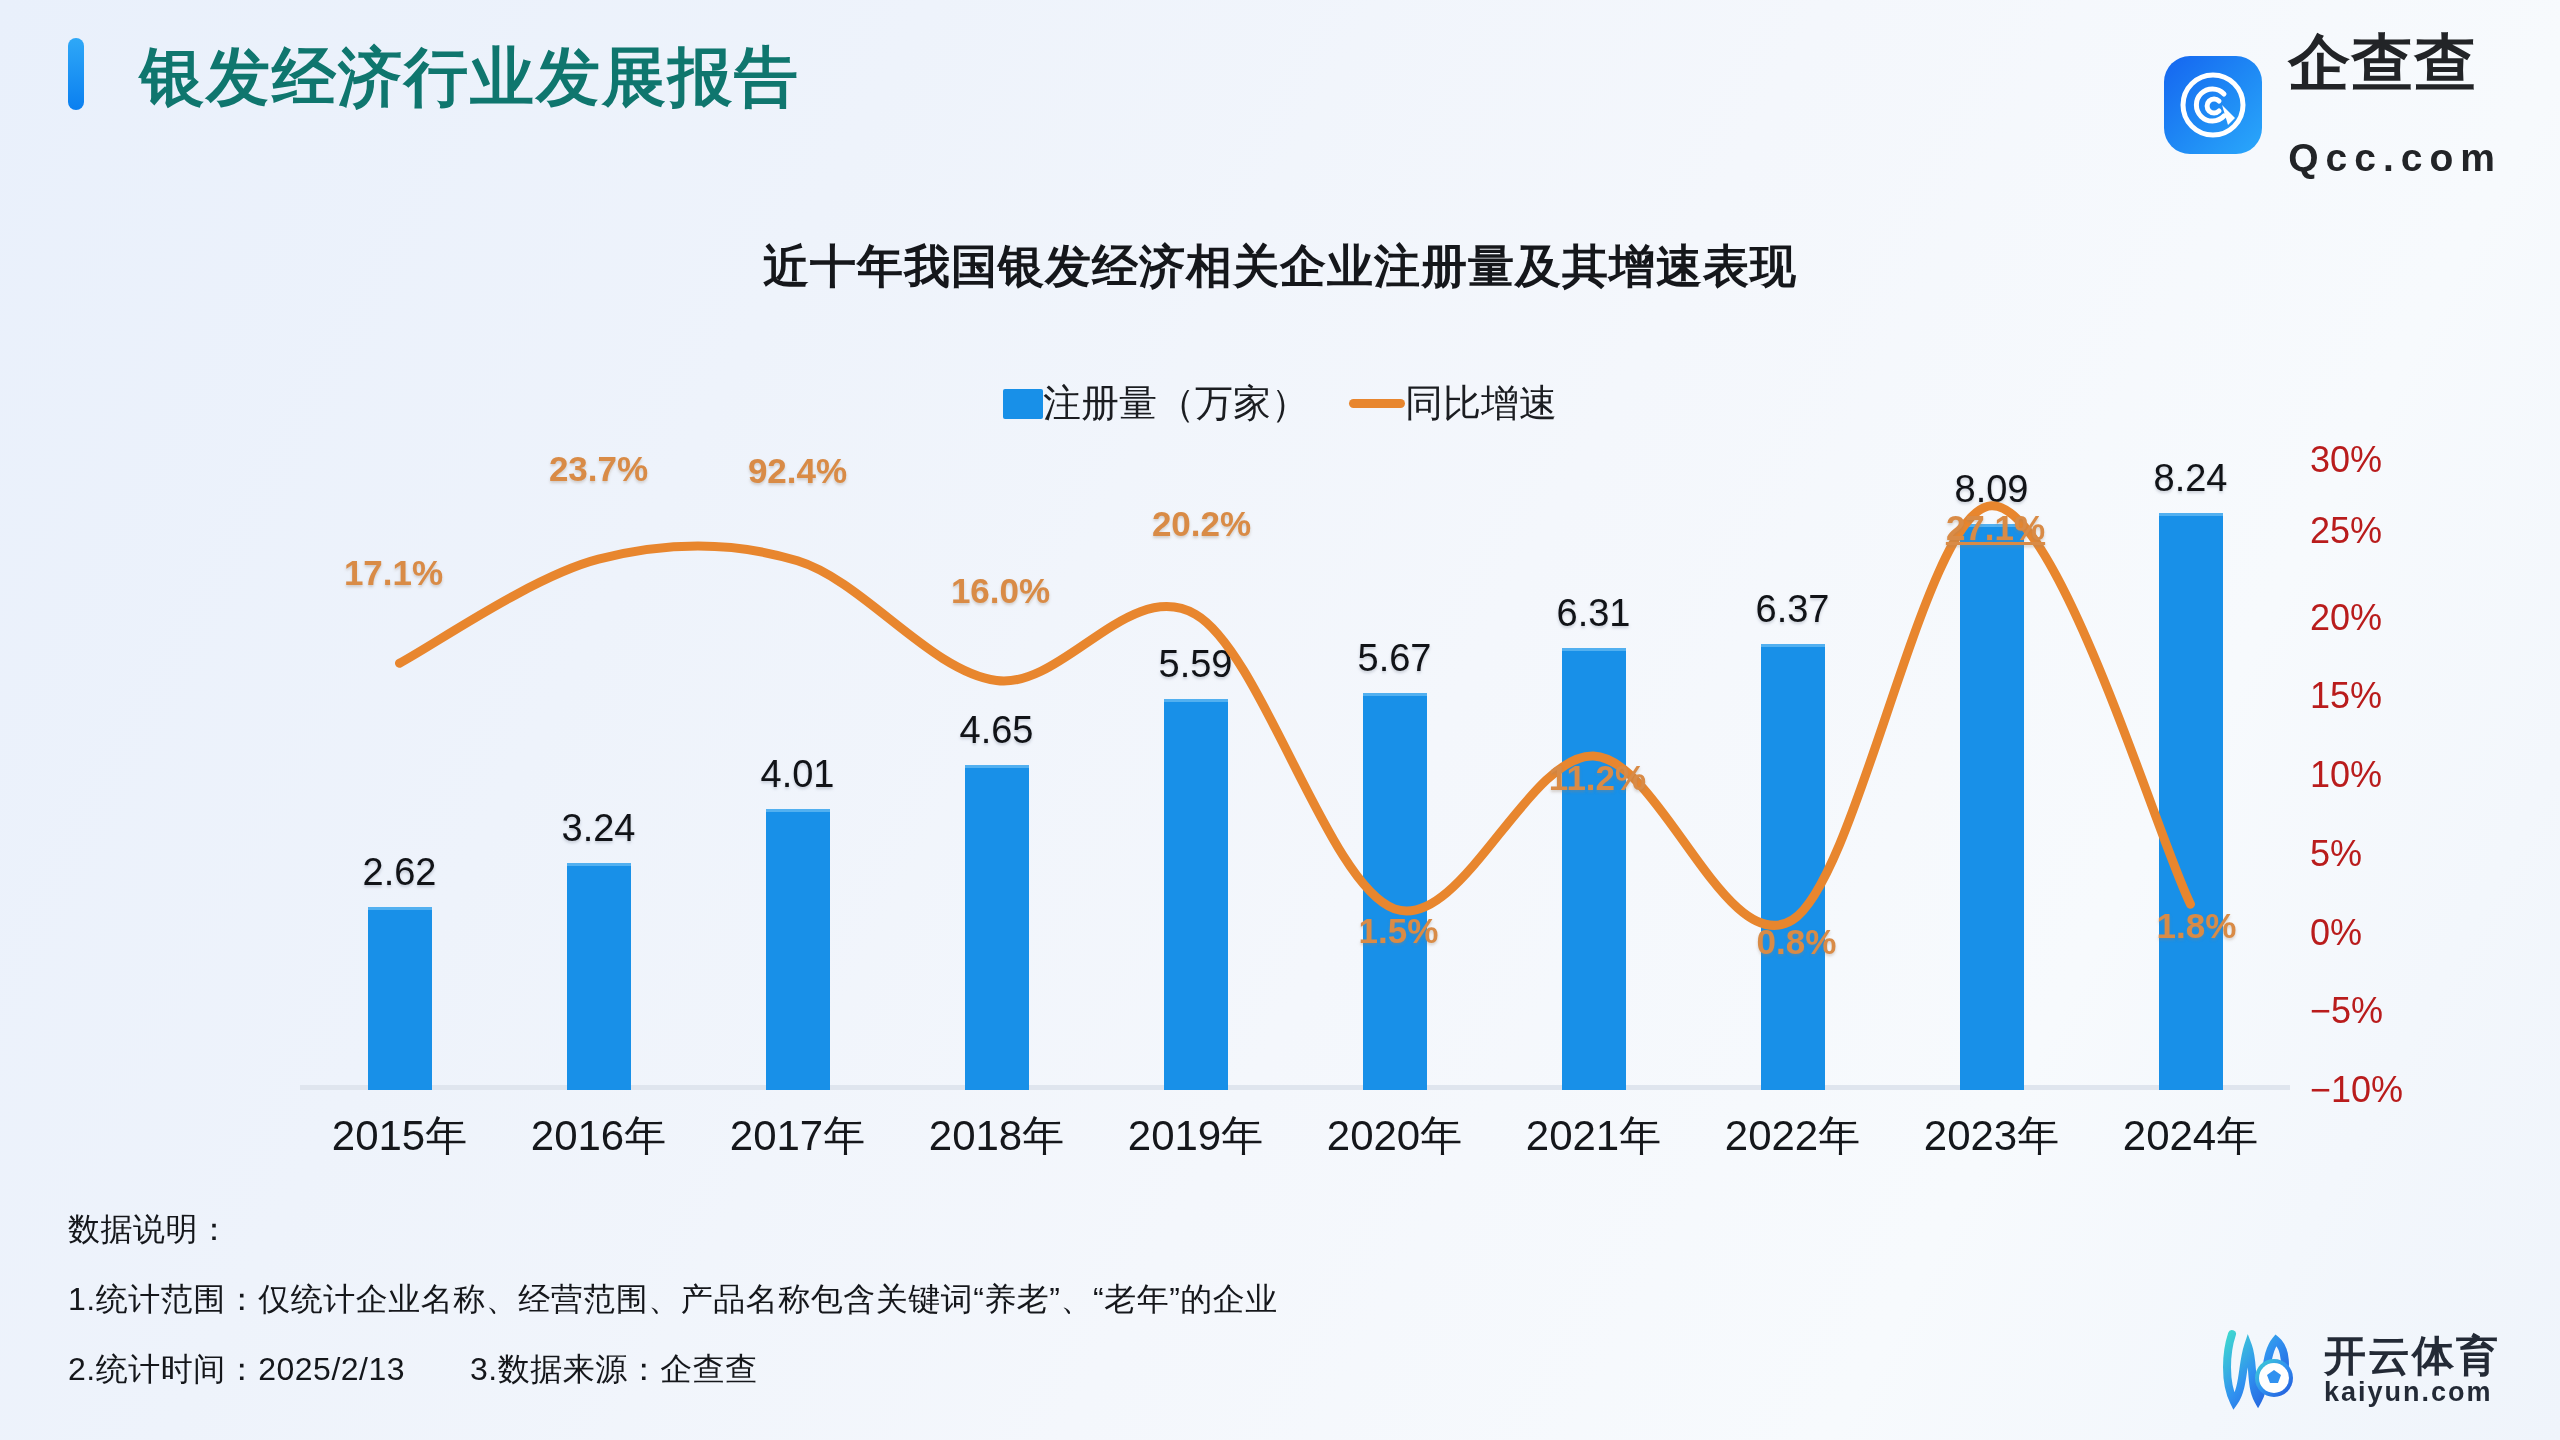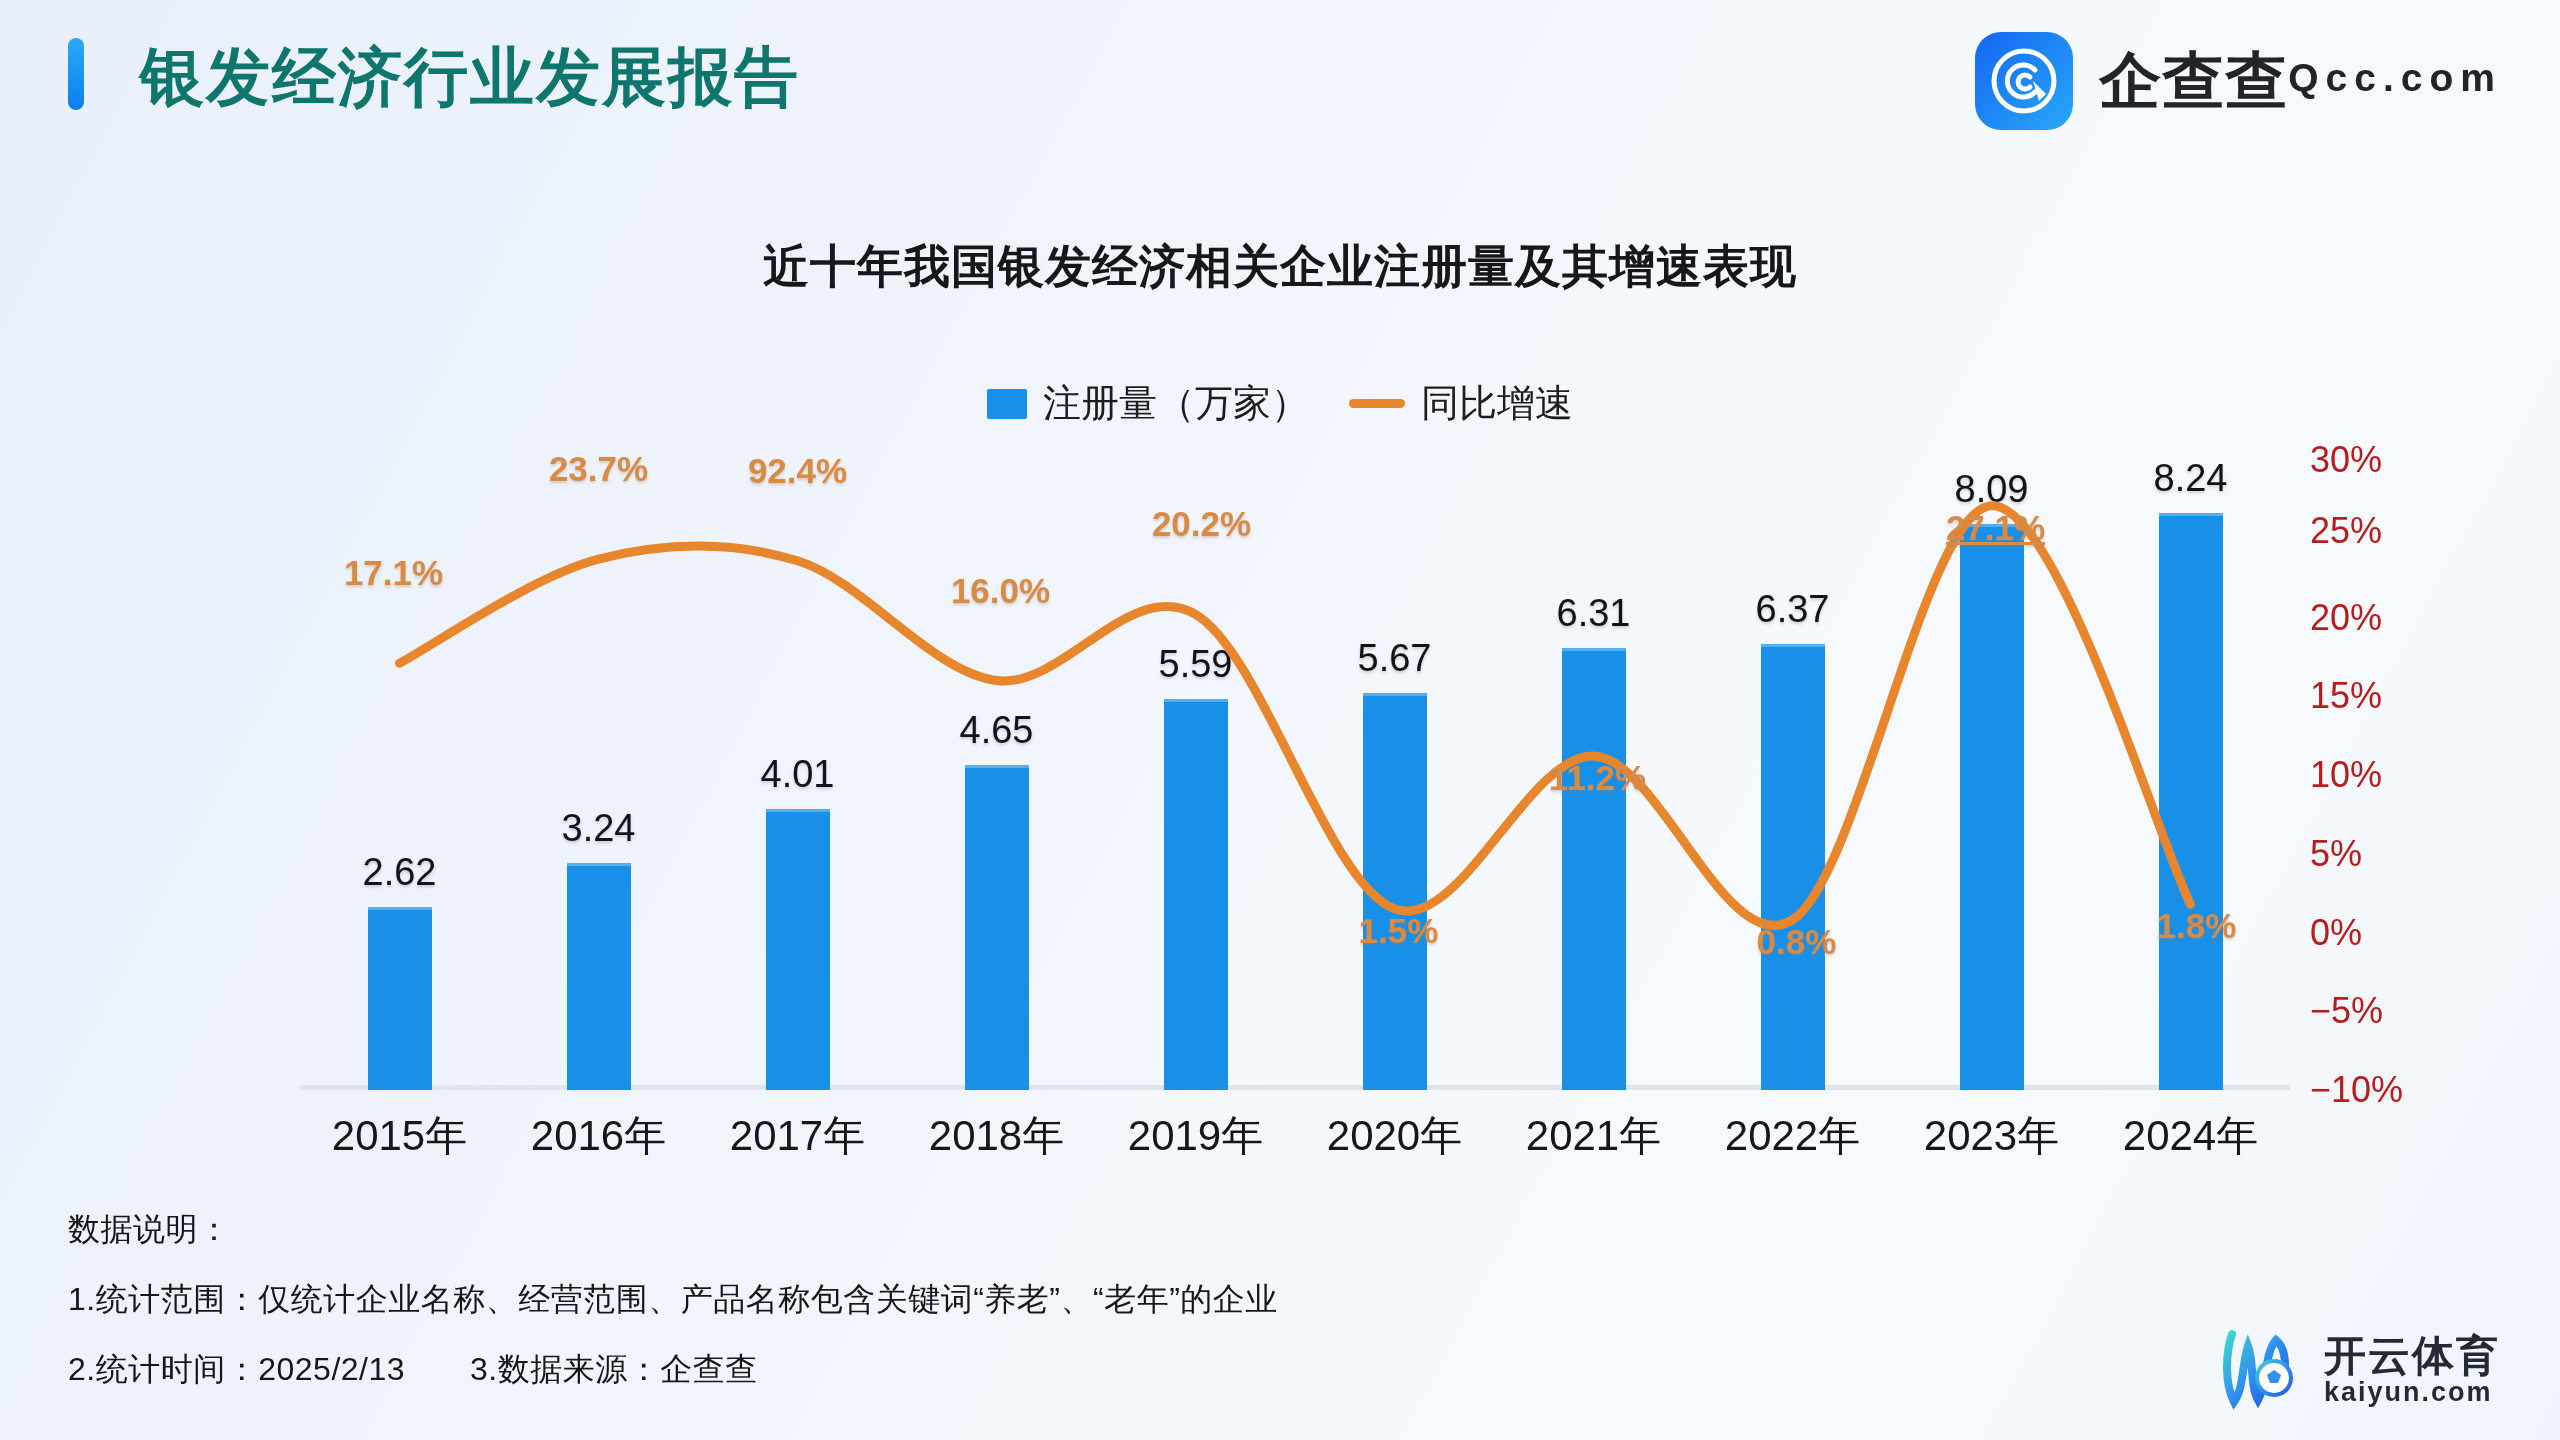--- a/index.html
+++ b/index.html
@@ -14,30 +14,30 @@
   
   .hdr-bar{position:absolute;left:68px;top:38px;width:16px;height:72px;border-radius:8px;
            background:linear-gradient(180deg,#2fa8f7 0%,#0a7ff0 100%);}
   .hdr-title{position:absolute;left:140px;top:34px;font-size:64px;font-weight:bold;color:#0f766e;
              letter-spacing:2px;white-space:nowrap;}
 
   .logo-wrap{position:absolute;right:58px;top:32px;display:flex;align-items:center;gap:26px;}
   .logo-mark{width:98px;height:98px;border-radius:26px;
              background:linear-gradient(135deg,#1565f0 0%,#1f8bf5 55%,#2aa8fb 100%);
              display:flex;align-items:center;justify-content:center;flex:0 0 auto;}
-  .logo-text{display:flex;flex-direction:row;justify-content:center;}
+  .logo-text{display:flex;flex-direction:column;justify-content:center;gap:36px;}
   .logo-cn{font-size:62px;font-weight:bold;color:#222427;line-height:1;letter-spacing:1px;}
   .logo-en{font-size:39px;font-weight:bold;color:#222427;letter-spacing:7px;margin-top:8px;line-height:1;}
 
   
   .chart-title{position:absolute;left:0;right:0;top:236px;text-align:center;
                font-size:46px;font-weight:bold;color:#15171b;letter-spacing:1px;}
   .legend{position:absolute;left:0;right:0;top:378px;display:flex;justify-content:center;
           align-items:center;gap:40px;}
-  .lg-item{display:flex;align-items:center;gap:16px;}
+  .lg-item{display:flex;align-items:center;gap:0;}
   .lg-sw-bar{width:40px;height:30px;background:#1890e8;border-radius:2px;}
   .lg-sw-line{width:56px;height:9px;background:#e8862e;border-radius:5px;}
   .lg-lab{font-size:38px;color:#1b1d21;white-space:nowrap;}
 
   
   .plot{position:absolute;left:300px;top:460px;width:1990px;height:630px;}
   .axis-base{position:absolute;left:0;right:0;bottom:0;height:5px;background:#dfe5ee;}
   .ytick-l,.ytick-r{position:absolute;font-size:36px;color:#b91c1c;line-height:1;}
   .ytick-r{left:2010px;text-align:left;width:180px;}
 

